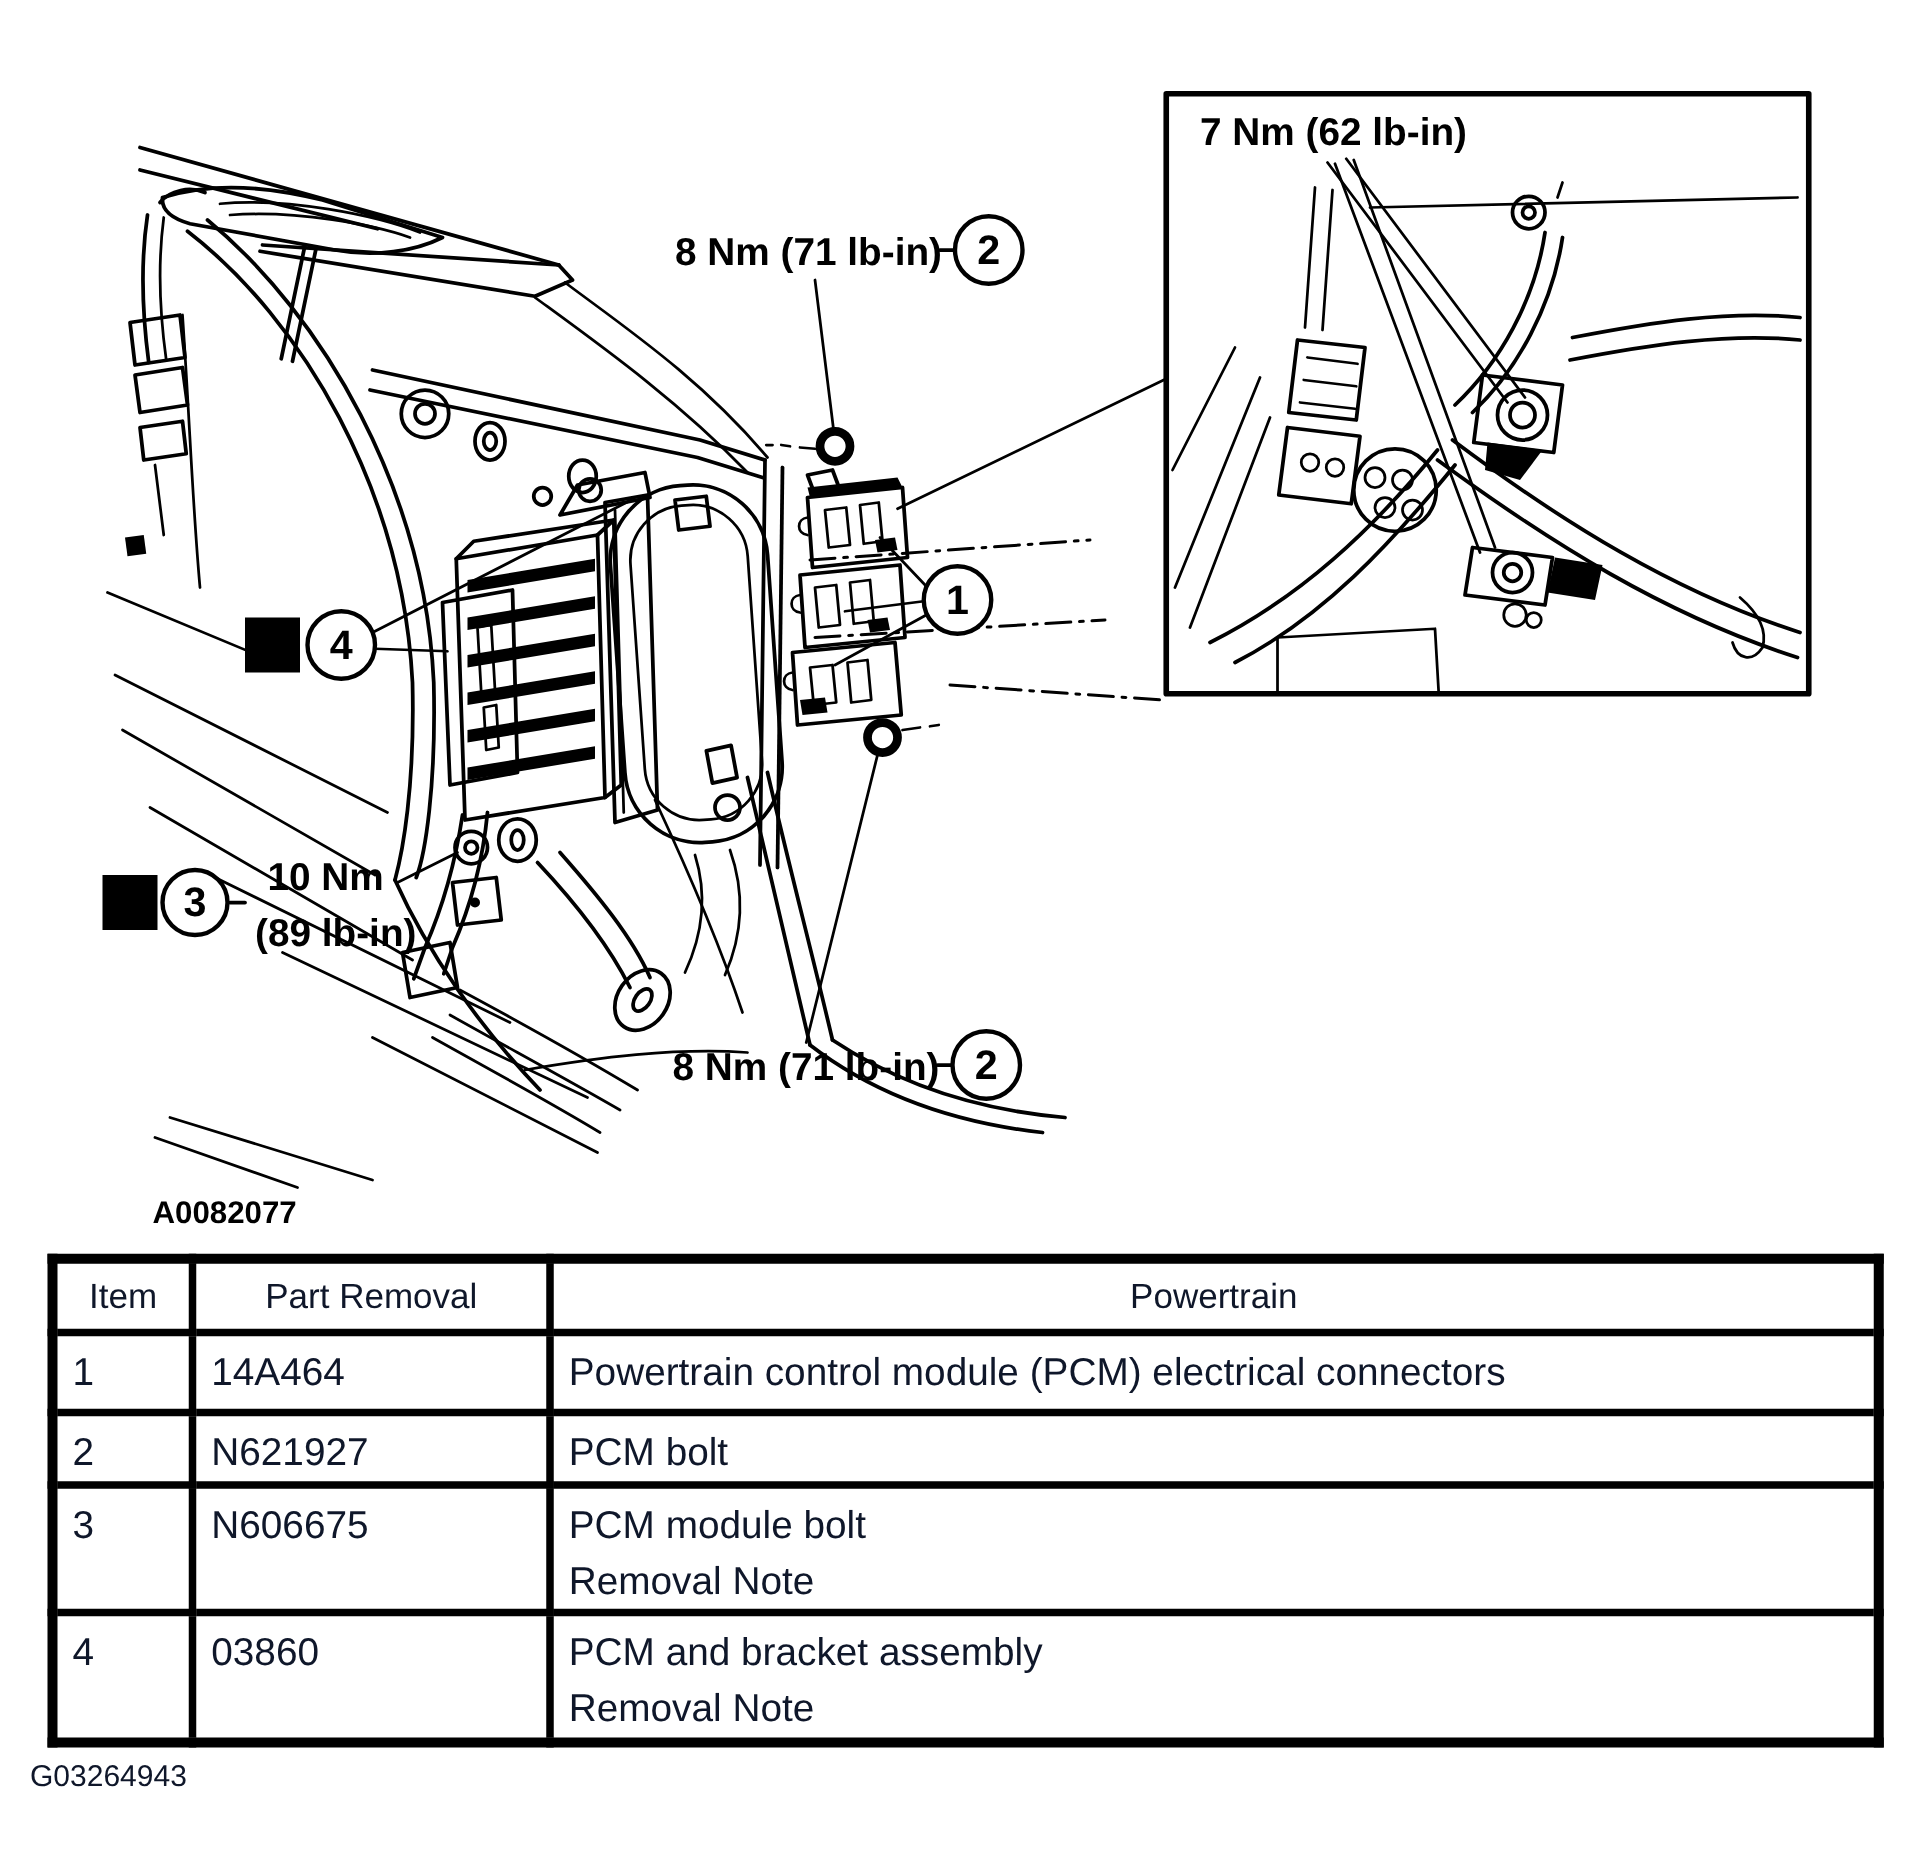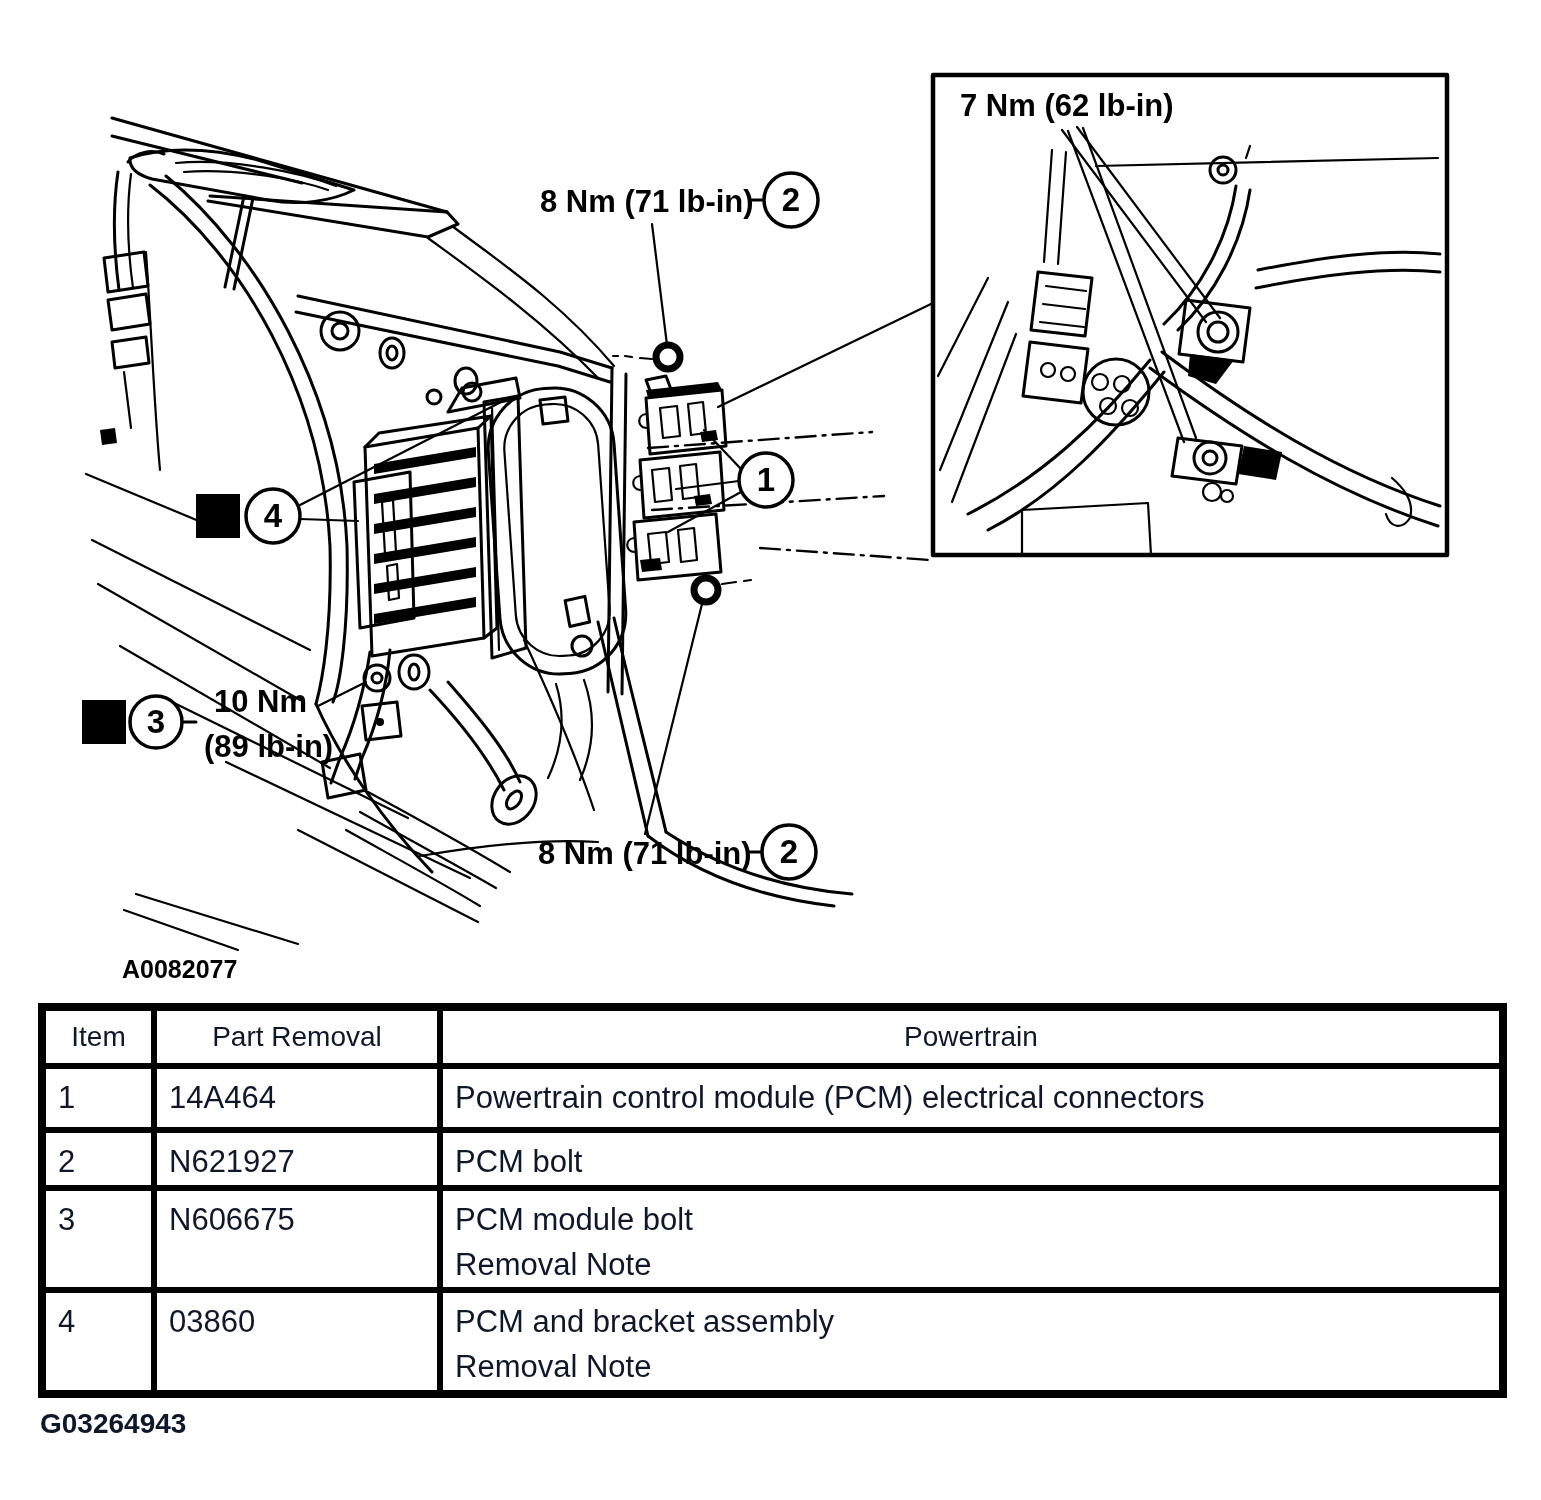--- a/index.html
+++ b/index.html
@@ -25,21 +25,21 @@
 
   
   .parts-table-wrap{position:absolute;left:38px;top:1003px;width:1469px}
   table.parts{border-collapse:collapse;width:100%;table-layout:fixed;border:8px solid #000}
   table.parts th,table.parts td{border:6px solid #000}
   table.parts th{font-size:28px;font-weight:normal;text-align:center;height:52px;vertical-align:middle;padding:0 6px}
   table.parts td{font-size:31px;vertical-align:top;padding:6px 12px 0 12px;line-height:45px}
   td.desc{white-space:pre-line}
   tr.r1{height:64px} tr.r2{height:58px} tr.r3{height:98px} tr.r4{height:104px}
 
-  .doc-id{position:absolute;left:40px;top:1408px;font-size:28px;font-weight:bold}
+  .doc-id{position:absolute;left:24px;top:1408px;font-size:24px;font-weight:normal}
 </style>
 </head>
 <body>
 
 <div class="page">
 
   <svg class="diagram" width="1541" height="1000" viewBox="0 0 1541 1000">
 
     <g>
       <path d="M112,118 L447,212"></path>

